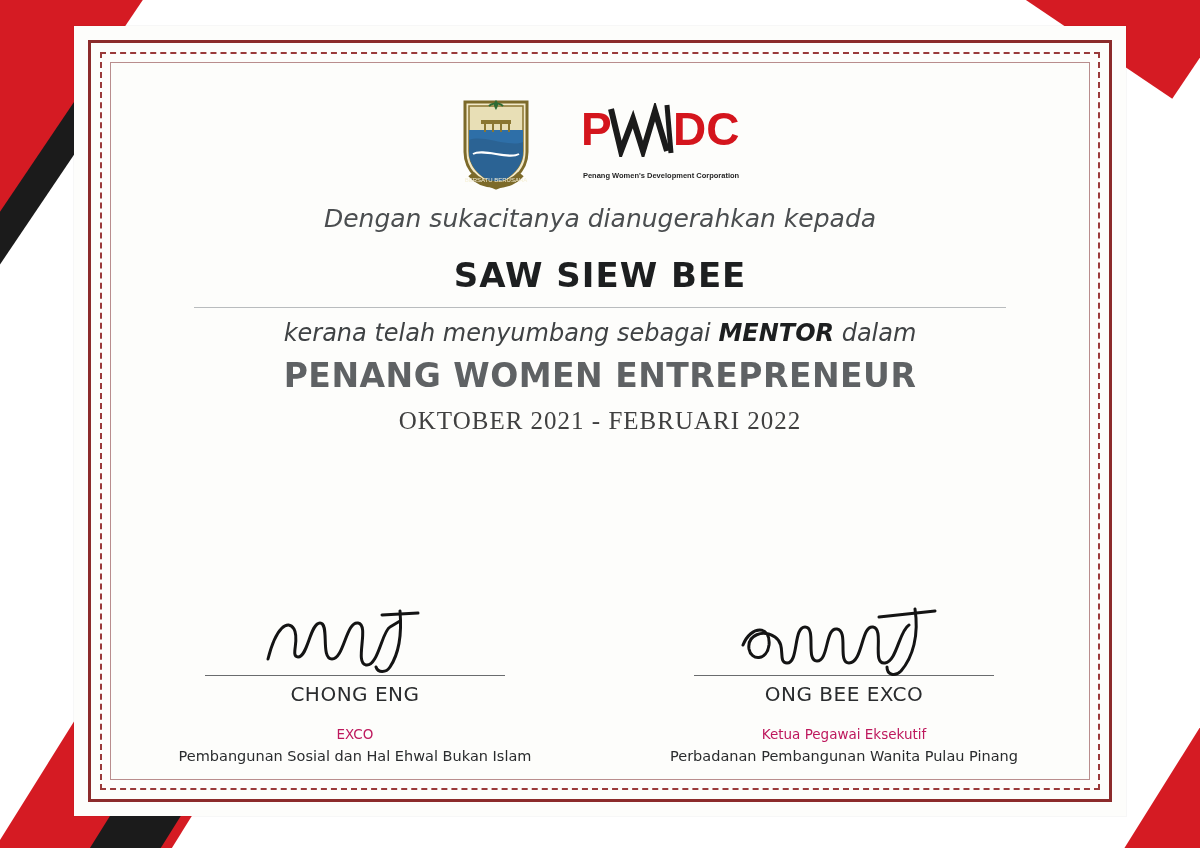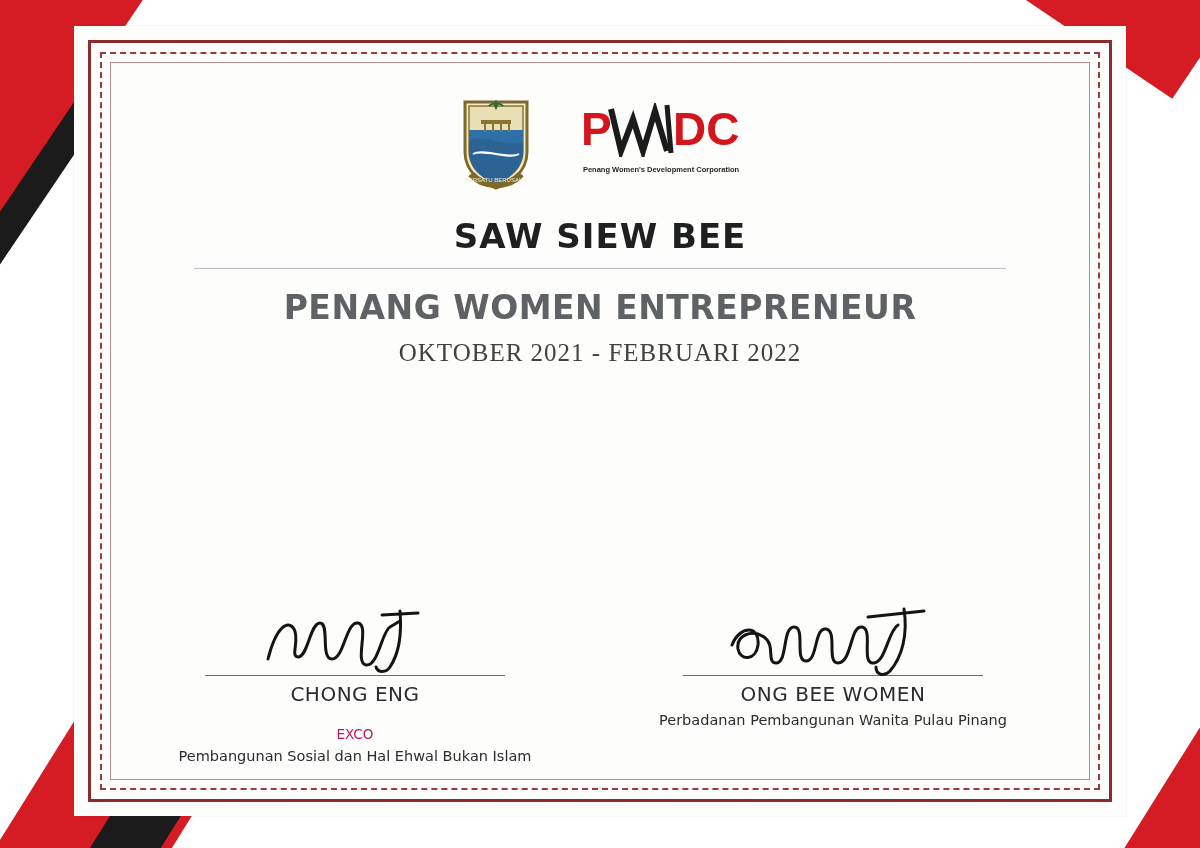--- a/index.html
+++ b/index.html
@@ -165,21 +165,21 @@
   .pwdc-logo {
     position: relative;
     width: 160px;
     height: 82px;
   }
   .pwdc-sub {
     font-size: 7.5px;
     color: #1f1f1f;
     font-weight: bold;
     letter-spacing: 0px;
-    margin-top: 8px;
+    margin-top: 14px;
   }
 
   
   .title {
     margin-top: 22px;
     font-family: "Liberation Serif", serif;
     font-weight: bold;
     font-size: 57px;
     letter-spacing: 1px;
     color: #55585a;
@@ -214,40 +214,40 @@
     font-style: italic;
     font-size: 24px;
     color: #3f4244;
   }
   .reason b {
     font-style: italic;
     font-weight: bold;
     color: #1d1f20;
   }
   .programme {
-    margin-top: 18px;
+    margin-top: 8px;
     font-family: "DejaVu Sans", sans-serif;
     font-weight: bold;
     font-size: 33px;
     line-height: 42px;
     letter-spacing: 0.5px;
     color: #5f6264;
   }
   .period {
     margin-top: 10px;
     font-family: "Liberation Serif", serif;
     font-size: 25px;
     letter-spacing: 1px;
     color: #404040;
   }
 
   
   .signatures {
     position: absolute;
-    left: 0; right: 12px;
+    left: 0; right: 1px;
     bottom: 4px;
     display: flex;
     justify-content: space-between;
     padding: 0 30px;
   }
   .sig-block {
     width: 390px;
     text-align: center;
     position: relative;
   }
@@ -333,26 +333,30 @@
               <path d="M30 6 L40 48 L52 16 L62 48 L74 8 L86 48" fill="none" stroke="#1b1b1b" stroke-width="6" stroke-linejoin="miter"></path>
               <path d="M86 2 L90 50" stroke="#1b1b1b" stroke-width="5"></path>
             </svg>
           </div>
           <div class="pwdc-sub">Penang Women's Development Corporation</div>
         </div>
 
       </div>
 
 
+      <div class="subtitle">Dengan sukacitanya dianugerahkan kepada</div>
 
       <div class="recipient-wrap">
         <div class="recipient">SAW SIEW BEE</div>
         <div class="rule"></div>
       </div>
 
+      <div class="reason">
+        <span>kerana telah menyumbang sebagai </span><b>MENTOR</b><span> dalam</span>
+      </div>
 
       <div class="programme">
         <div>PENANG WOMEN ENTREPRENEUR</div>
       </div>
 
       <div class="period">OKTOBER 2021 - FEBRUARI 2022</div>
 
       <div class="signatures">
 
         <div class="sig-block">
@@ -376,21 +380,22 @@
             <svg width="230" height="78" viewBox="0 0 230 78">
               <path d="M14 44 C22 24 42 24 40 44 C38 60 22 60 20 48 C18 34 34 28 46 36
                        C58 44 48 62 58 62 C70 62 64 26 76 26 C88 26 76 60 88 60
                        C100 60 96 26 108 28 C120 30 108 62 120 62 C134 62 132 24 144 26
                        C156 28 142 64 156 62 C168 60 170 30 180 24" fill="none" stroke="#141414" stroke-width="3" stroke-linecap="round"></path>
               <path d="M150 16 L206 10" fill="none" stroke="#141414" stroke-width="3" stroke-linecap="round"></path>
               <path d="M186 8 C190 34 184 56 172 70 C166 76 158 74 158 66" fill="none" stroke="#141414" stroke-width="3" stroke-linecap="round"></path>
             </svg>
           </div>
           <div class="sig-line"></div>
-          <div class="sig-name">ONG BEE WOMEN</div>
+          <div class="sig-name">ONG BEE EXCO</div>
+          <div class="sig-role">Ketua Pegawai Eksekutif</div>
           <div class="sig-org">Perbadanan Pembangunan Wanita Pulau Pinang</div>
         </div>
 
       </div>
 
     </div>
   </div>
 </div>
 
 </body></html>

